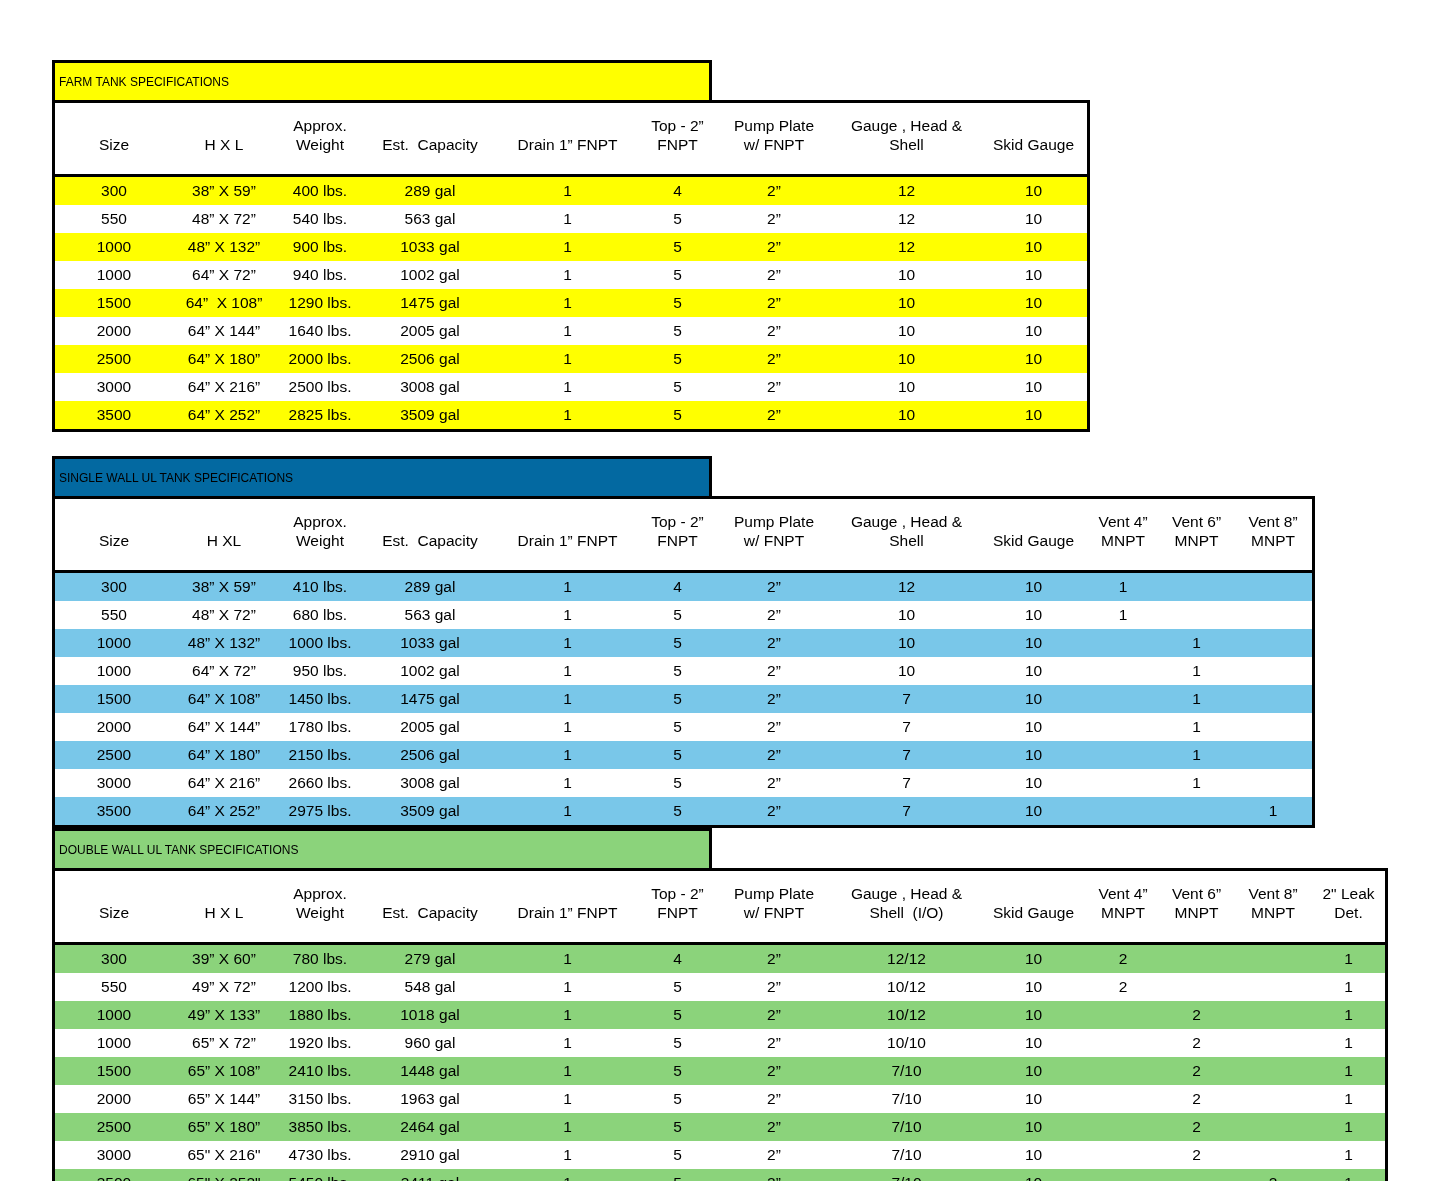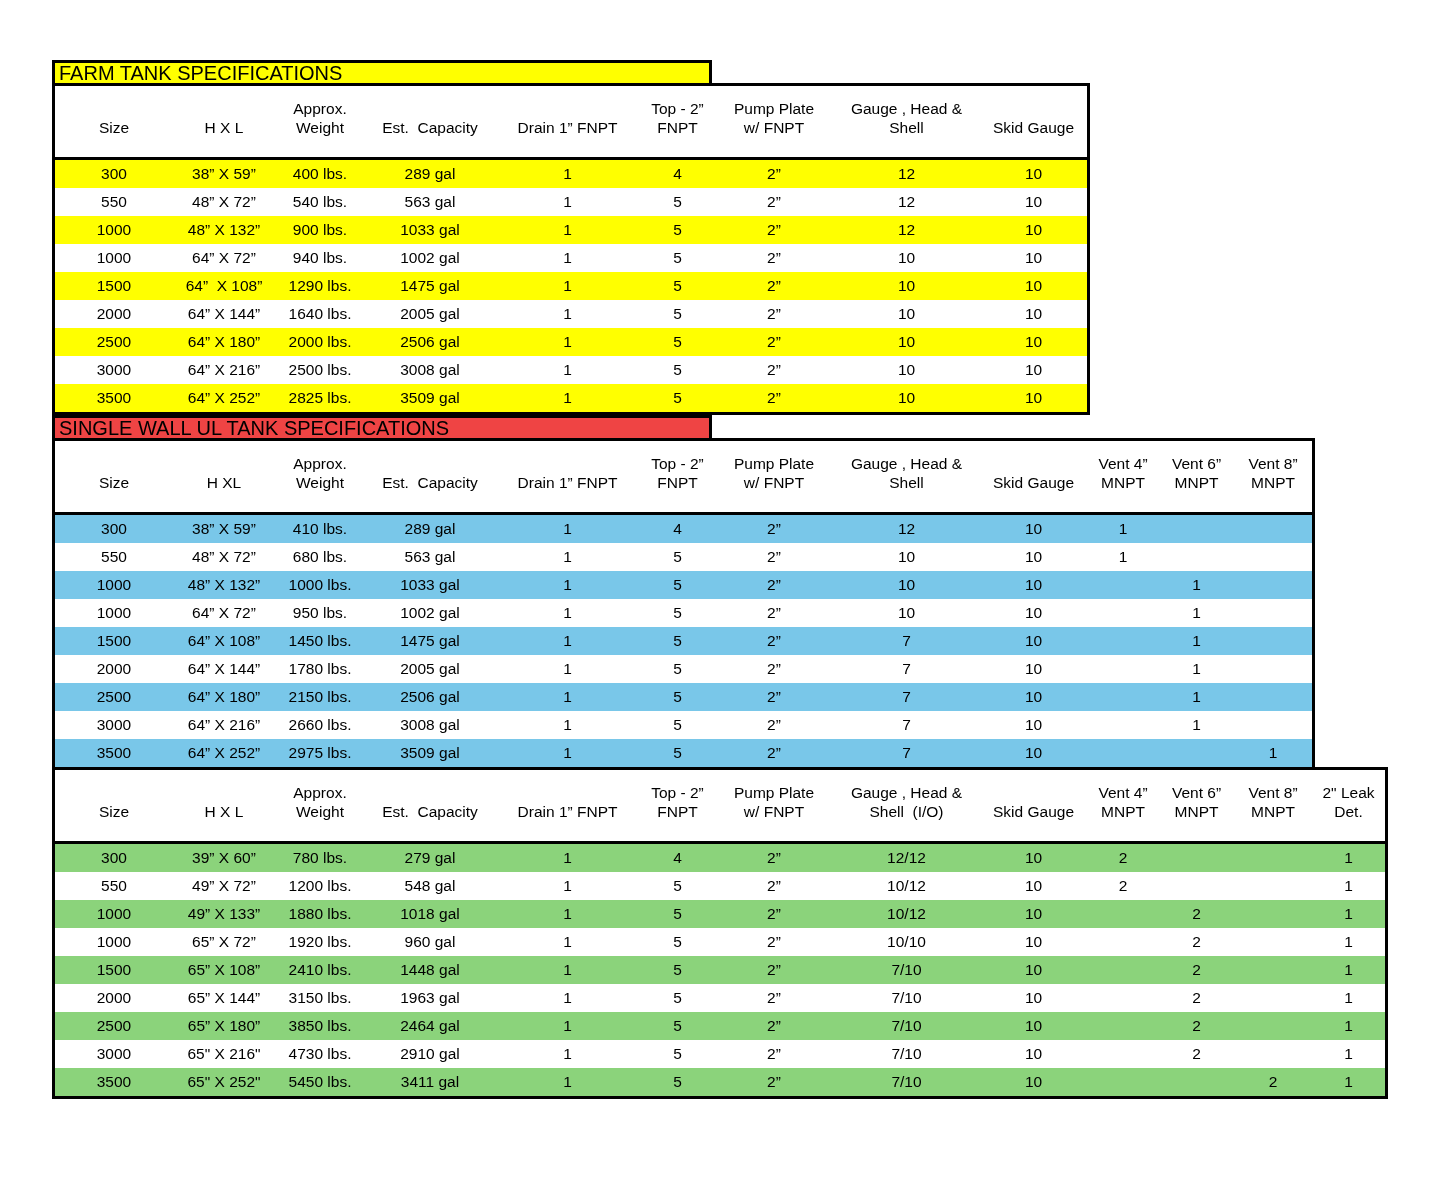--- a/index.html
+++ b/index.html
@@ -1,19 +1,19 @@
 <!DOCTYPE html>
 <html><head>
 <meta charset="utf-8">
 <style>
   html,body{margin:0;padding:0;background:#ffffff;}
   body{width:1445px;height:1181px;font-family:"Liberation Sans",sans-serif;color:#000;}
   .sheet{padding:60px 0 0 52px;}
-  .title{box-sizing:border-box;width:660px;height:26px;border:3px solid #000;
-         display:flex;align-items:center;padding-left:4px;font-size:20px;
+  .title{box-sizing:border-box;width:660px;height:43px;border:3px solid #000;
+         display:flex;align-items:center;padding-left:4px;font-size:12px;
          position:relative;z-index:2;letter-spacing:0px;}
   .tbl{box-sizing:border-box;border:3px solid #000;margin-top:-3px;background:#fff;position:relative;z-index:1;}
   .tbl-farm  {--cols:118px 102px 90px 130px 145px 75px 118px 147px 107px; width:1038px;}
   .tbl-single{--cols:118px 102px 90px 130px 145px 75px 118px 147px 107px 72px 75px 78px; width:1263px;}
   .tbl-double{--cols:118px 102px 90px 130px 145px 75px 118px 147px 107px 72px 75px 78px 73px; width:1336px;}
   .hdr{display:grid;grid-template-columns:var(--cols);border-bottom:3px solid #000;}
   .hdr .hcell{height:51px;display:flex;flex-direction:column;justify-content:flex-end;
               align-items:center;font-size:15.5px;line-height:19px;padding-bottom:20px;overflow:hidden;}
   .rows .row{display:grid;grid-template-columns:var(--cols);height:28px;text-align:right;}
   .row .cell{display:flex;align-items:center;justify-content:center;font-size:15.5px;overflow:hidden;}
@@ -164,21 +164,21 @@
             <div class="cell">5</div>
             <div class="cell">2”</div>
             <div class="cell">10</div>
             <div class="cell">10</div>
           </div>
         </div>
     </div>
   </section>
 
   <section>
-    <div class="title" style="background: #ef4444;">SINGLE WALL UL TANK SPECIFICATIONS</div>
+    <div class="title" style="background: #0369a1; margin-top: 24px;">SINGLE WALL UL TANK SPECIFICATIONS</div>
     <div class="tbl tbl-single">
       <div class="hdr">
           <div class="hcell">
             <span></span>
             <span>Size</span>
           </div>
           <div class="hcell">
             <span></span>
             <span>H XL</span>
           </div>
@@ -348,20 +348,21 @@
             <div class="cell">10</div>
             <div class="cell"></div>
             <div class="cell"></div>
             <div class="cell">1</div>
           </div>
         </div>
     </div>
   </section>
 
   <section>
+    <div class="title" style="background: rgb(139, 211, 123);">DOUBLE WALL UL TANK SPECIFICATIONS</div>
     <div class="tbl tbl-double">
       <div class="hdr">
           <div class="hcell">
             <span></span>
             <span>Size</span>
           </div>
           <div class="hcell">
             <span></span>
             <span>H X L</span>
           </div>

